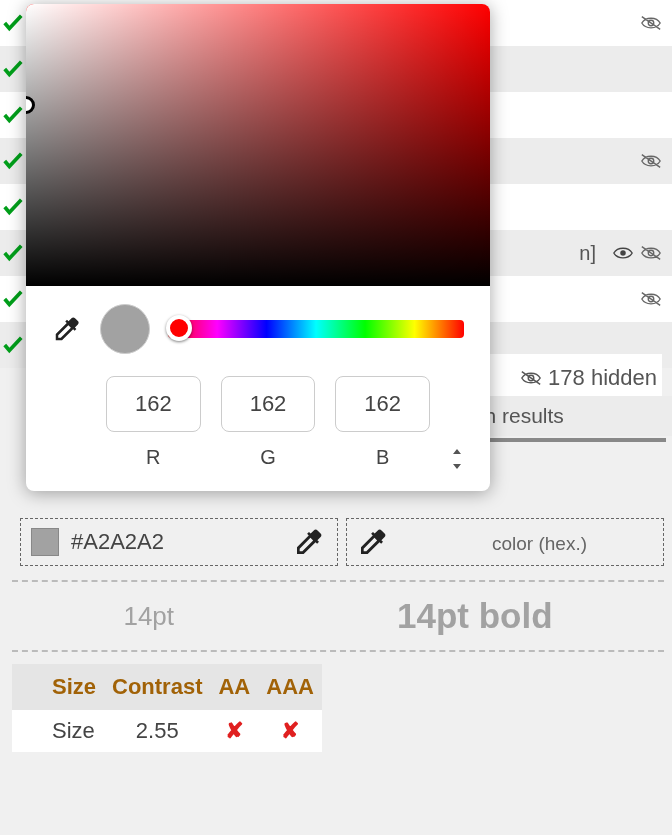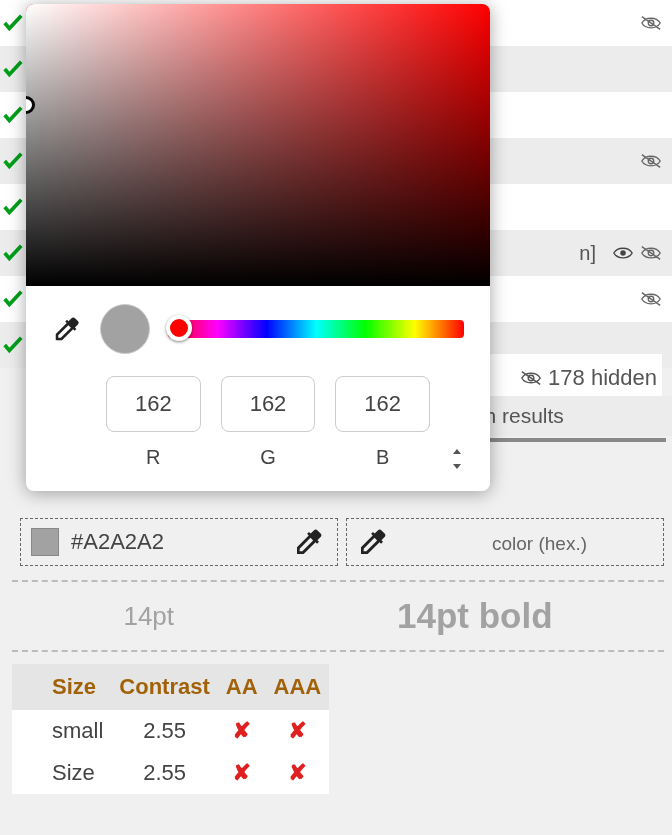--- a/index.html
+++ b/index.html
@@ -434,25 +434,19 @@
   <thead>
     <tr>
       <th>Size</th>
       <th>Contrast</th>
       <th>AA</th>
       <th>AAA</th>
     </tr>
   </thead>
   <tbody>
     <tr>
-      <td>small</td>
-      <td>2.55</td>
-      <td><span class="fail-x">✘</span></td>
-      <td><span class="fail-x">✘</span></td>
-    </tr>
-    <tr>
       <td>Size</td>
       <td>2.55</td>
       <td><span class="fail-x">✘</span></td>
       <td><span class="fail-x">✘</span></td>
     </tr>
   </tbody>
 </table>
 
 </body></html>

